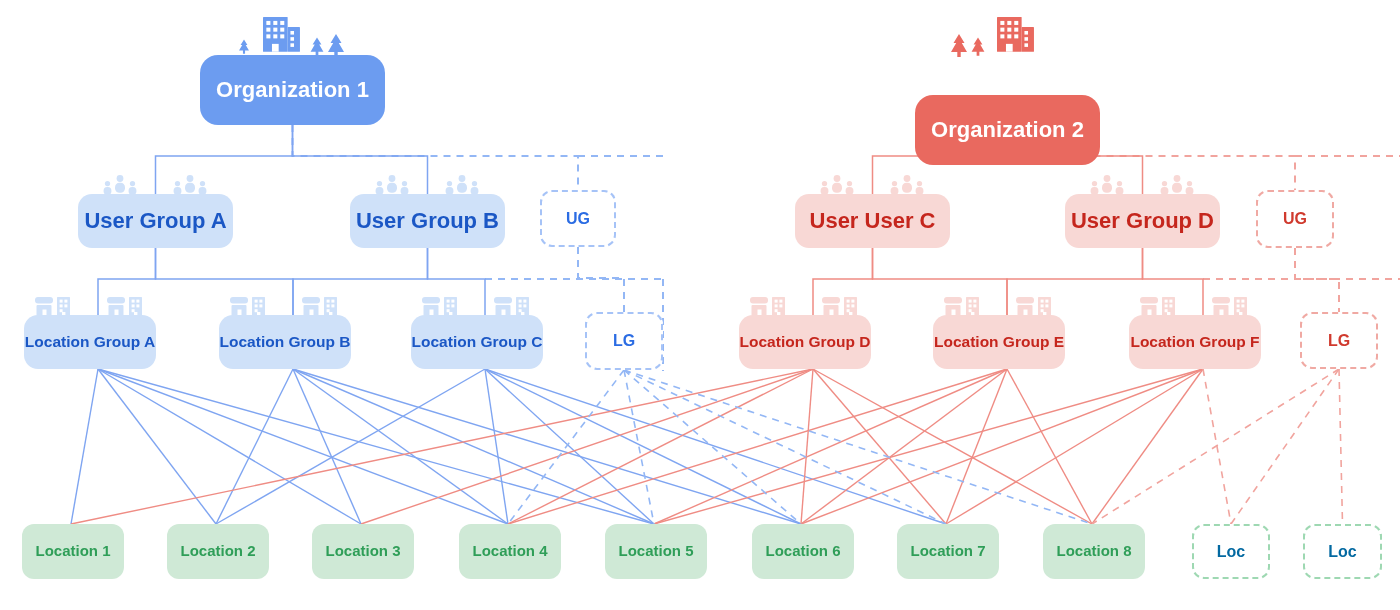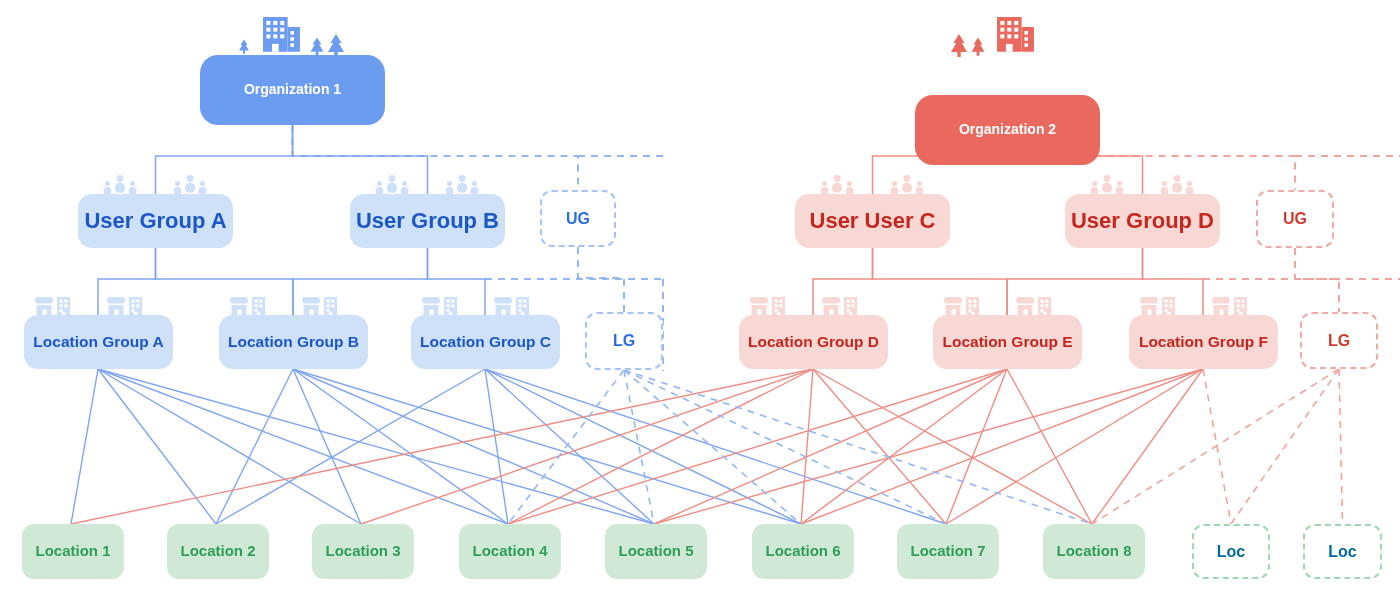--- a/index.html
+++ b/index.html
@@ -2,25 +2,25 @@
 <html><head>
 <meta charset="utf-8">
 <style>
   html,body{margin:0;padding:0;background:#fff;}
   #canvas{position:relative;width:1400px;height:610px;background:#fff;overflow:hidden;
           font-family:"Liberation Sans",sans-serif;}
   #wires{position:absolute;left:0;top:0;z-index:0;}
   .iconrow{position:absolute;z-index:1;}
   .node{position:absolute;z-index:2;display:flex;align-items:center;justify-content:center;
         box-sizing:border-box;font-weight:bold;text-align:center;line-height:1.1;}
-  .org{width:185px;height:70px;border-radius:18px;color:#fff;font-size:14px;}
+  .org{width:185px;height:70px;border-radius:18px;color:#fff;font-size:22px;}
   .org.blue{background:#6C9CF0;}
   .org.red{background:#E9695F;margin-top:40px;}
   .group{width:155px;height:54px;border-radius:14px;font-size:22px;text-align:right;}
-  .locgroup{width:149px;height:54px;border-radius:14px;font-size:15.5px;}
+  .locgroup{width:132px;height:54px;border-radius:14px;font-size:15.5px;}
   .fill-blue{background:#CFE1F9;color:#1B57C5;}
   .fill-red{background:#F8D8D5;color:#C5261D;}
   .dash{border:2px dashed;background:#fff;border-radius:12px;font-size:16px;}
   .dash.blue{border-color:#A6C3F7;color:#2B6CE3;}
   .dash.red{border-color:#F0A9A3;color:#D03A2E;}
   .dash.green{border-color:#9ED8B2;color:#0369a1;}
   .loc{width:102px;height:55px;border-radius:12px;background:#CFE9D6;color:#2F9E58;font-size:15px;}
   .ic-blue{fill:#CFE1F9;}
   .ic-red{fill:#F8D8D5;}
   .ic-orgblue{fill:#6C9CF0;}

